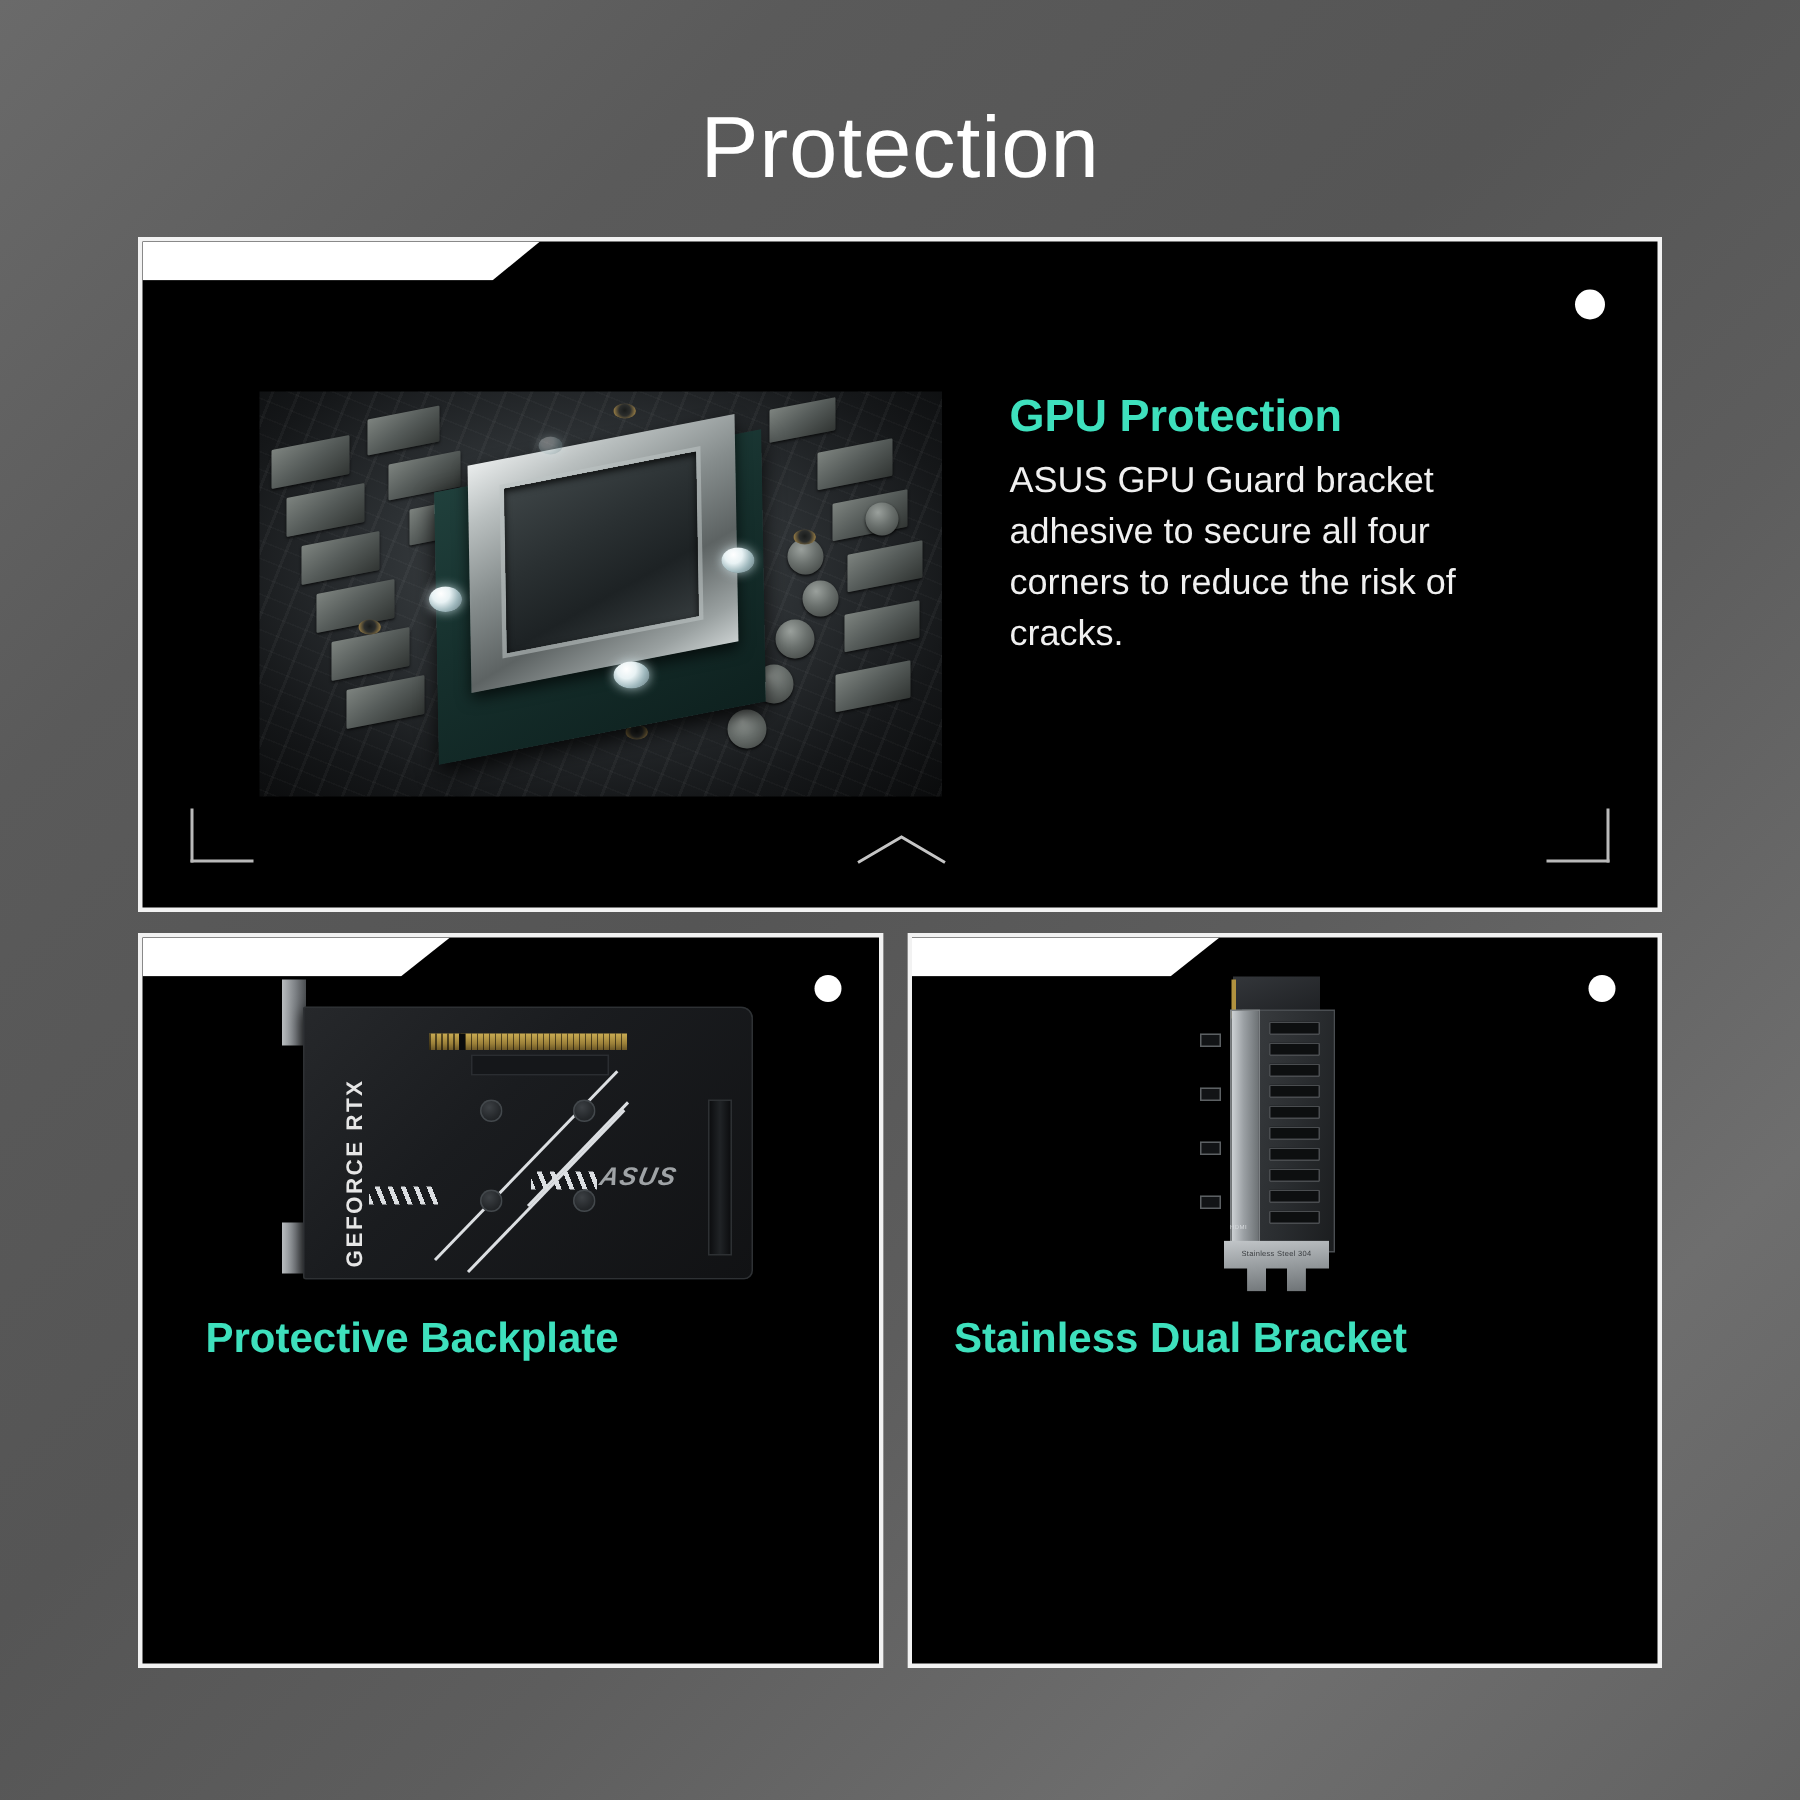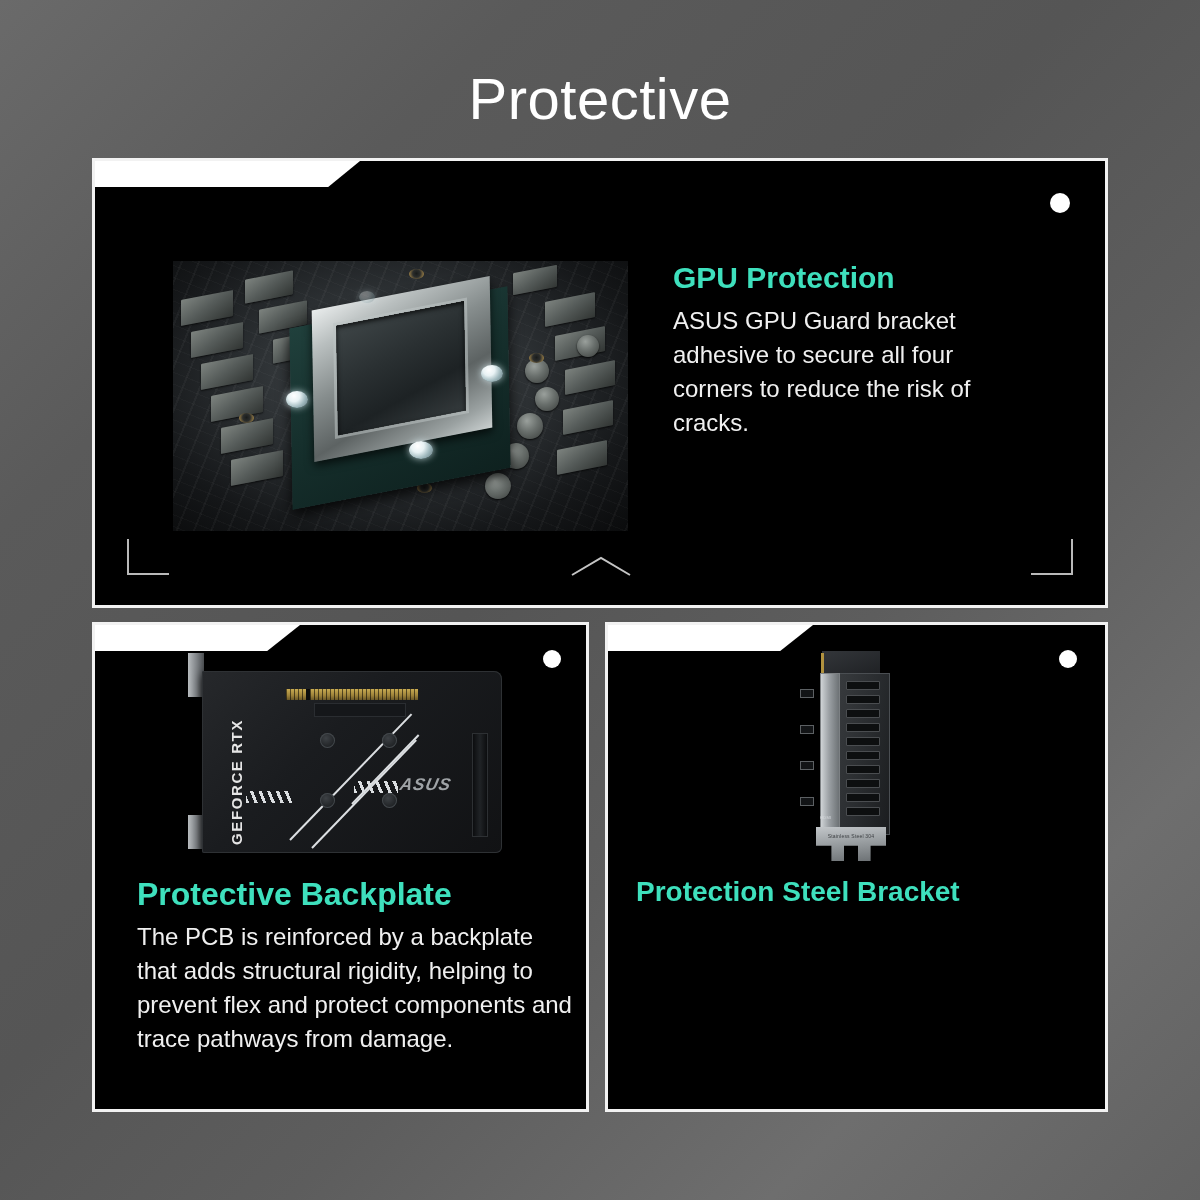--- a/index.html
+++ b/index.html
@@ -92,21 +92,21 @@
   #card-gpu-protection .chevron-marker { left: 475px; bottom: 28px; }
 
   #card-gpu-protection .feat-title { position: absolute; left: 578px; top: 100px; font-size: 30px; }
   #card-gpu-protection .feat-body  { position: absolute; left: 578px; top: 143px; width: 340px; font-size: 24px; line-height: 1.42; }
 
   
   #card-backplate {
     left: 92px; top: 622px; width: 497px; height: 490px;
   }
   #card-backplate .card-dot { width: 18px; height: 18px; right: 25px; top: 25px; }
-  #card-backplate .feat-title { position: absolute; left: 42px; top: 252px; font-size: 32px; }
+  #card-backplate .feat-title { position: absolute; left: 42px; top: 252px; font-size: 28px; }
   #card-backplate .feat-body  { position: absolute; left: 42px; top: 295px; width: 440px; font-size: 24px; line-height: 1.42; }
 
   
   #card-bracket {
     left: 605px; top: 622px; width: 503px; height: 490px;
   }
   #card-bracket .card-dot { width: 18px; height: 18px; right: 28px; top: 25px; }
   #card-bracket .feat-title { position: absolute; left: 28px; top: 252px; font-size: 28px; }
   #card-bracket .feat-body  { position: absolute; left: 28px; top: 295px; width: 440px; font-size: 24px; line-height: 1.42; }
 
@@ -339,21 +339,21 @@
     position: absolute;
     left: 26px; top: 170px;
     color: #d6dadd;
     font-size: 4px;
     letter-spacing: 0.3px;
   }
 </style>
 </head>
 <body>
 
-<div class="page-title">Protective</div>
+<div class="page-title">Protection</div>
 
 <div class="card" id="card-gpu-protection">
 
   <div class="card-banner wide"></div>
 
   <div class="card-dot"></div>
 
   <div class="art-gpu-die">
     <div class="pcb-plane"></div>
 
@@ -443,21 +443,20 @@
       <div class="bp-screw" style="left:118px; top:62px;"></div>
       <div class="bp-screw" style="left:180px; top:62px;"></div>
       <div class="bp-screw" style="left:118px; top:122px;"></div>
       <div class="bp-screw" style="left:180px; top:122px;"></div>
 
       <div class="bp-slot"></div>
     </div>
   </div>
 
   <div class="feat-title">Protective Backplate</div>
-  <div class="feat-body">The PCB is reinforced by a backplate that adds structural rigidity, helping to prevent flex and protect components and trace pathways from damage.</div>
 </div>
 
 <div class="card" id="card-bracket">
 
   <div class="card-banner narrow"></div>
 
   <div class="card-dot"></div>
 
   <div class="art-iobracket">
 
@@ -481,14 +480,14 @@
     <div class="iob-vent" style="top:134px;"></div>
     <div class="iob-vent" style="top:148px;"></div>
     <div class="iob-vent" style="top:162px;"></div>
 
     <div class="iob-hdmi-label">HDMI</div>
 
     <div class="iob-foot"></div>
     <div class="iob-foot-text">Stainless Steel 304</div>
   </div>
 
-  <div class="feat-title">Protection Steel Bracket</div>
+  <div class="feat-title">Stainless Dual Bracket</div>
 </div>
 
 </body></html>

